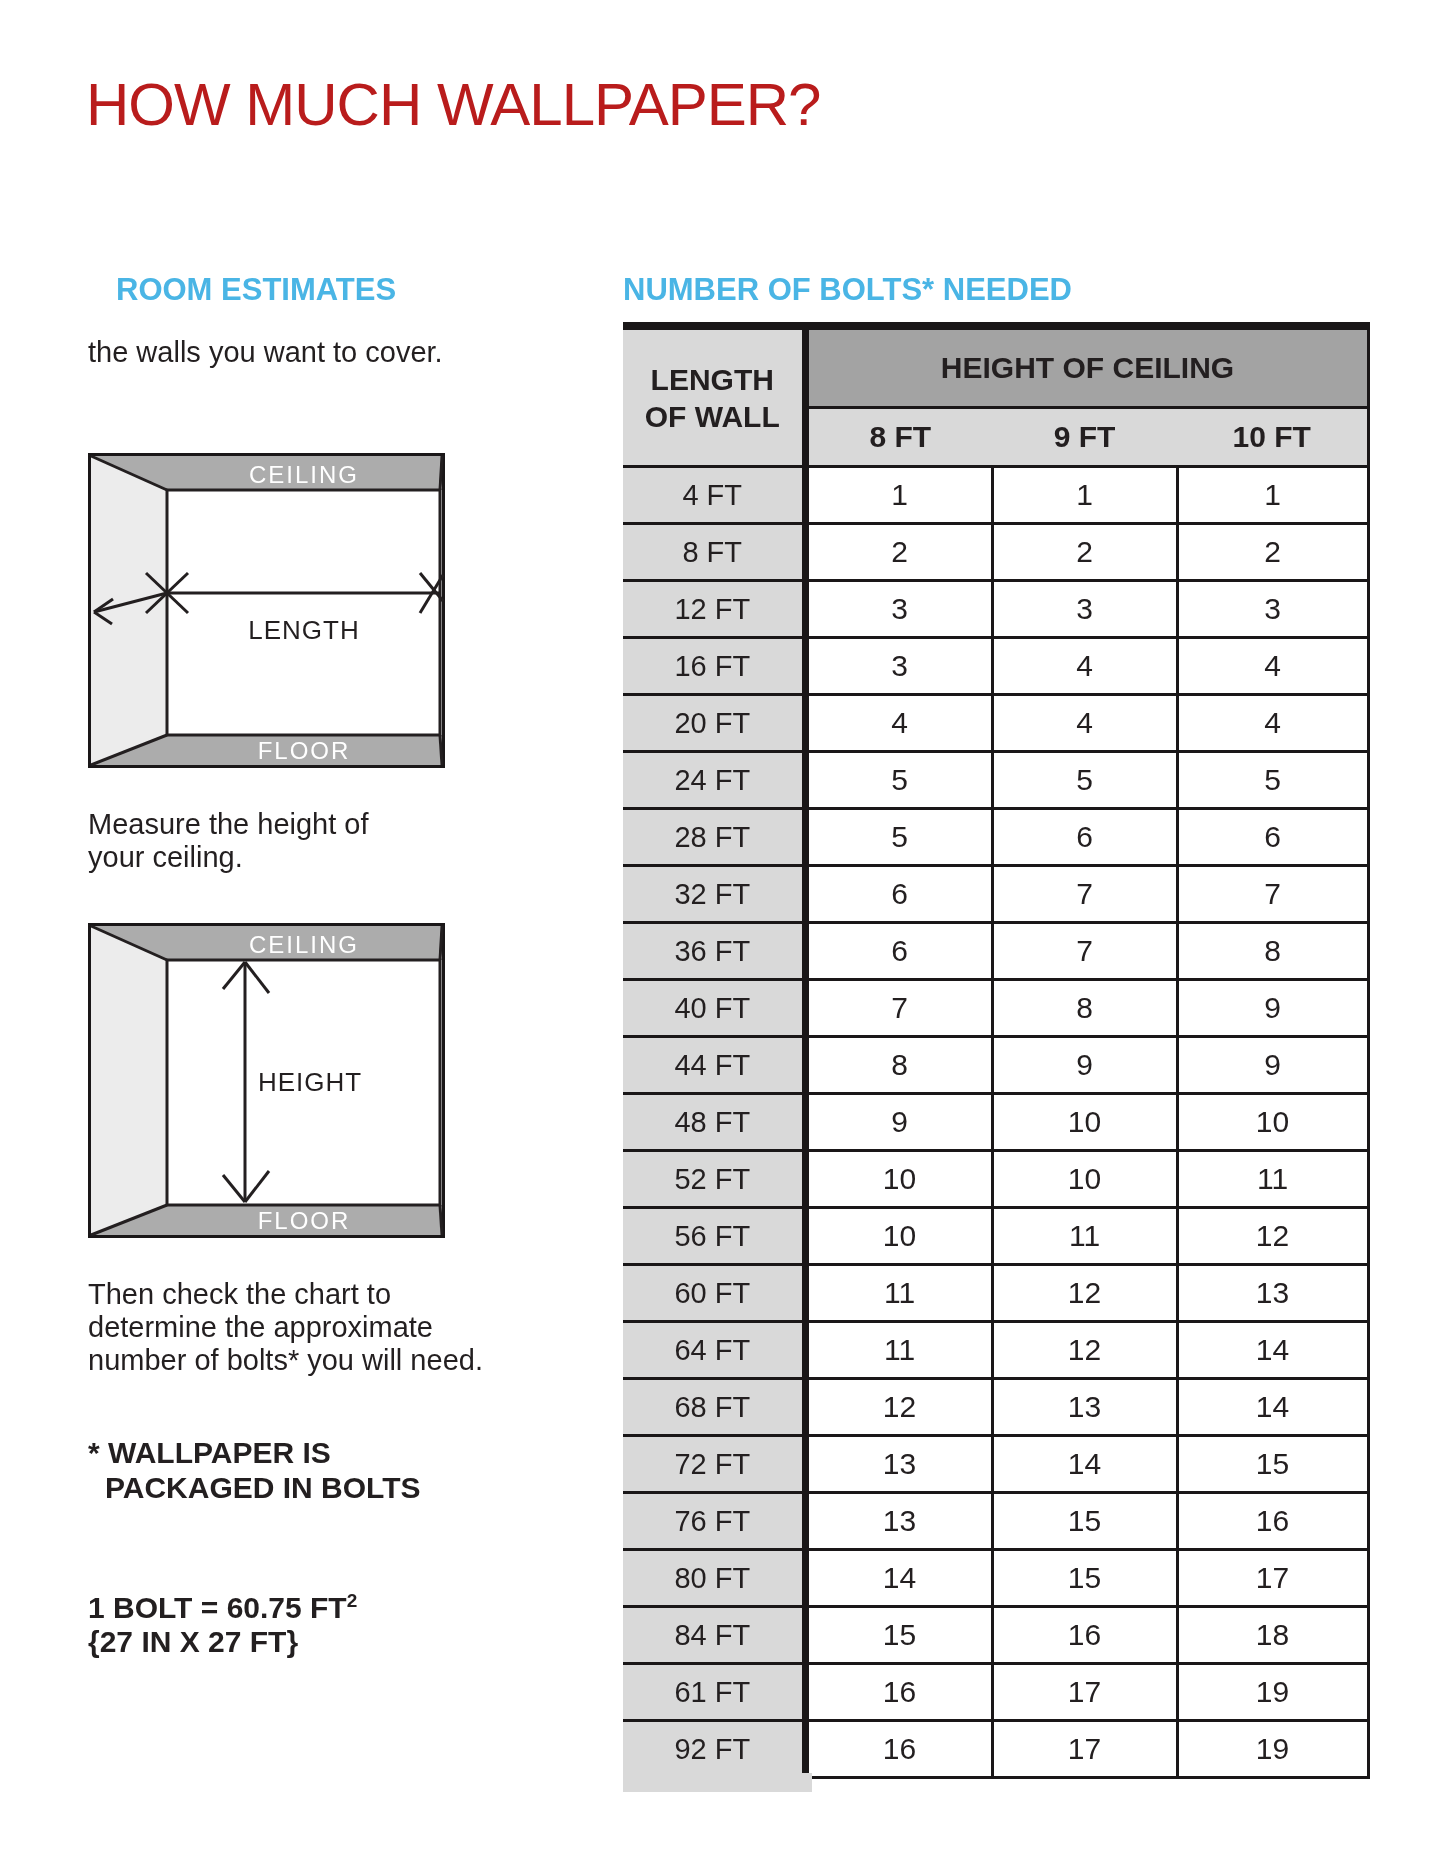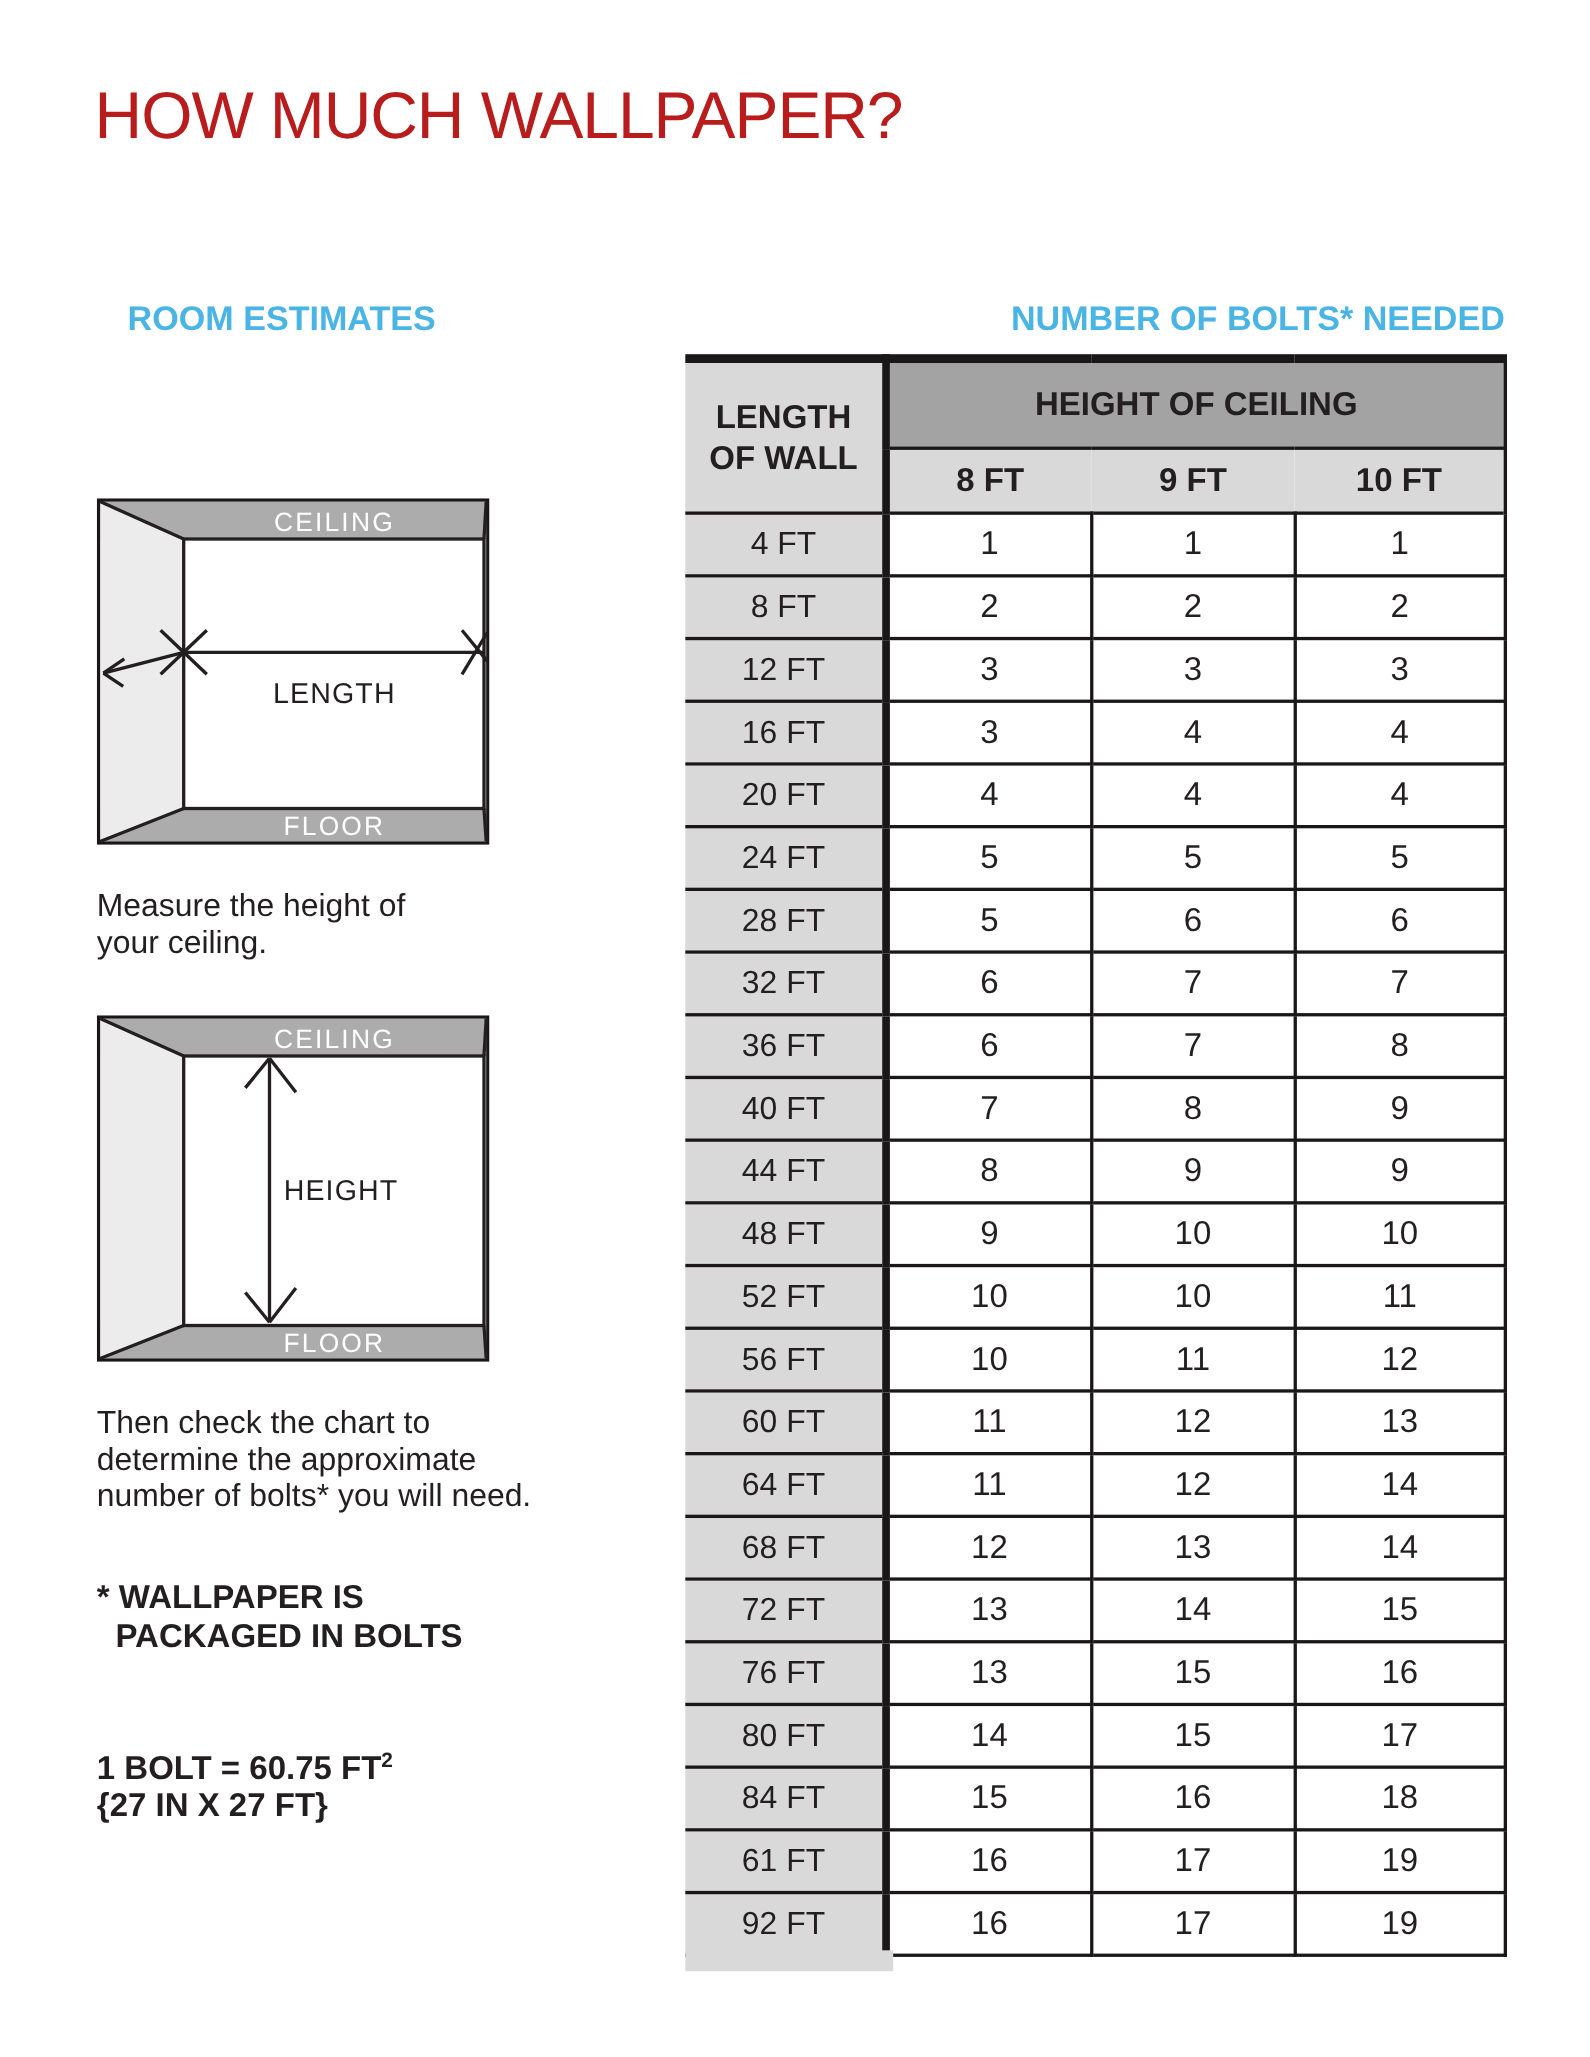--- a/index.html
+++ b/index.html
@@ -3,21 +3,21 @@
 <meta charset="utf-8">
 <style>
   html,body{margin:0;padding:0;background:#ffffff;}
   .page{position:relative;width:1445px;height:1870px;background:#ffffff;overflow:hidden;
         font-family:"Liberation Sans", sans-serif;color:#231f20;}
   .abs{position:absolute;}
 
   .title{left:86px;top:70px;font-size:60px;font-weight:normal;color:#b91c1c;letter-spacing:-1px;white-space:nowrap;}
   .sec-head{top:272px;font-size:31px;font-weight:bold;color:#4ab5e5;white-space:nowrap;}
   .room-head{left:88px;margin-left:28px;}
-  .bolts-head{left:623px;width:745px;text-align:right;}
+  .bolts-head{left:623px;width:745px;text-align:left;}
 
   .body-text{left:88px;font-size:29px;line-height:33px;color:#231f20;}
   .bold-text{left:88px;font-size:30px;font-weight:bold;line-height:35px;color:#231f20;}
   .indent{padding-left:17px;}
 
   
   table.bolts{position:absolute;left:623px;top:322px;border-collapse:collapse;table-layout:fixed;
               width:745px;border-top:8px solid #1a1718;}
   table.bolts td{padding:0;text-align:center;vertical-align:middle;overflow:hidden;}
   td.rowhead{background:#d9d9d9;font-weight:bold;font-size:30px;line-height:37px;
@@ -40,20 +40,21 @@
 <body>
 
 <div class="page">
 
   <div class="abs title">HOW MUCH WALLPAPER?</div>
 
   <div class="abs sec-head room-head">ROOM ESTIMATES</div>
   <div class="abs sec-head bolts-head">NUMBER OF BOLTS* NEEDED</div>
 
   <div class="abs body-text" style="top:336px;">
+    <div>the walls you want to cover.</div>
   </div>
 
   <svg class="abs" style="left:88px;top:453px;" width="357" height="315" viewBox="0 0 357 315">
     <rect x="2.5" y="2.5" width="352" height="310" fill="#ffffff" stroke="#1a1718" stroke-width="5"></rect>
     <polygon points="3,3 354,3 352,37 79,37" fill="#acacac"></polygon>
     <polygon points="3,3 79,37 79,282 3,312" fill="#ececec"></polygon>
     <polygon points="354,3 352,37 352,282 354,312" fill="#ececec"></polygon>
     <polygon points="3,312 79,282 352,282 354,312" fill="#acacac"></polygon>
     <rect x="79" y="37" width="273" height="245" fill="#ffffff" stroke="#231f20" stroke-width="3"></rect>
     <line x1="3" y1="3" x2="79" y2="37" stroke="#231f20" stroke-width="3"></line>

